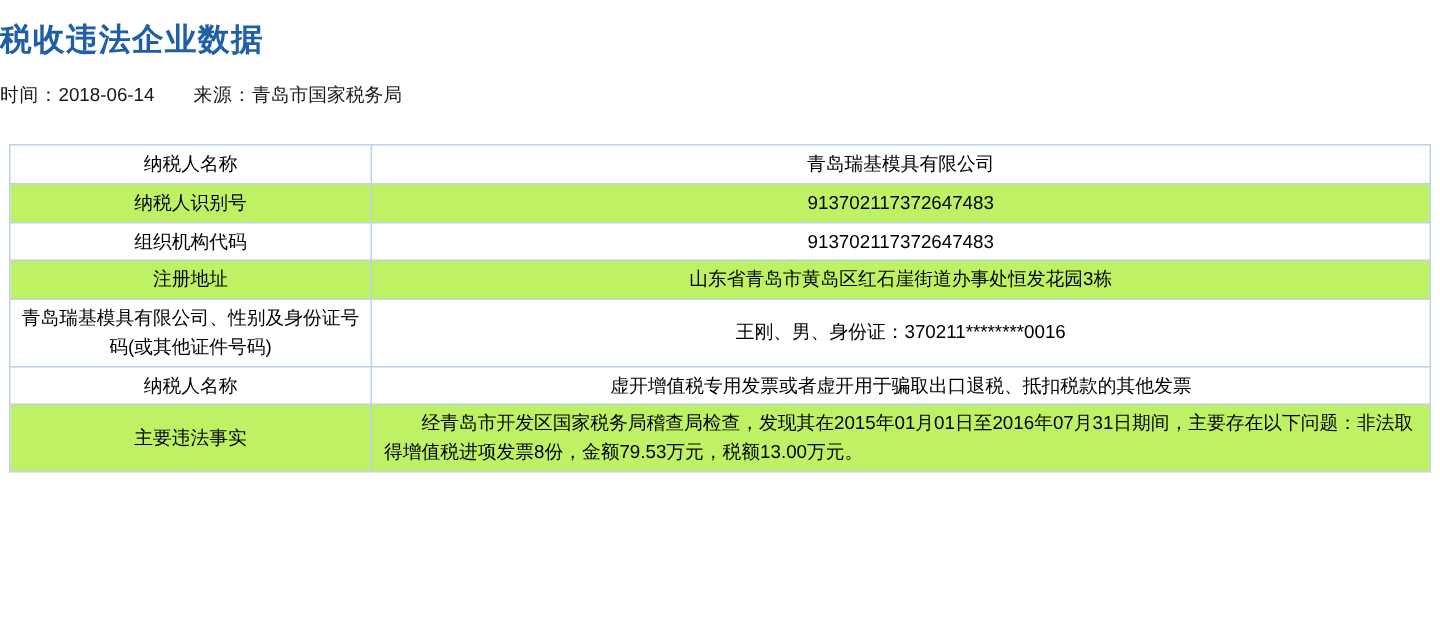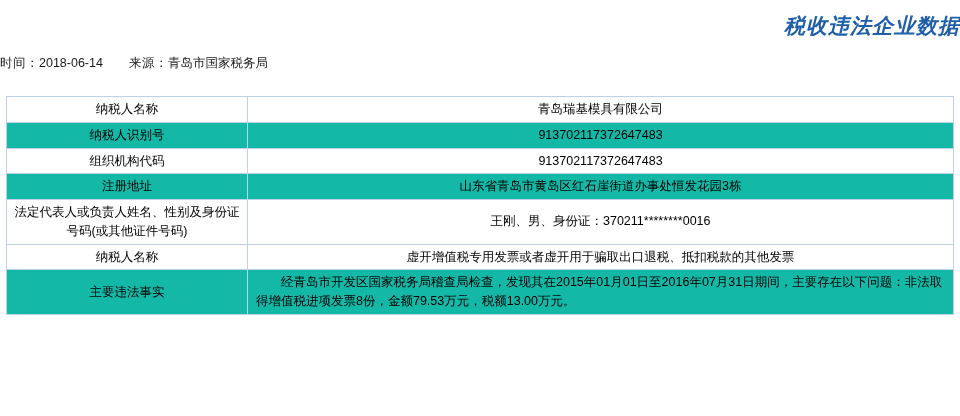--- a/index.html
+++ b/index.html
@@ -13,28 +13,27 @@
     font-family: "Liberation Sans", sans-serif;
     color: #000000;
     overflow: hidden;
   }
   .page {
     width: 960px;
     box-sizing: border-box;
     padding: 0;
   }
   .doc-title {
-    text-align: right;
+    text-align: left;
     color: #1f5fa8;
     font-size: 21px;
     font-weight: bold;
     letter-spacing: 1px;
     padding-top: 12px;
     padding-bottom: 2px;
-    font-style: italic;
   }
   .meta-line {
     font-size: 12.5px;
     color: #1a1a1a;
     padding-top: 13px;
     padding-bottom: 10px;
   }
   .meta-line .meta-label {
     letter-spacing: 0.5px;
   }
@@ -65,21 +64,21 @@
   td.value {
     text-align: center;
     color: #000;
   }
   td.value.justify {
     text-align: left;
     text-indent: 2em;
     padding: 3px 8px;
   }
   tr.row-alt td {
-    background: #14b8a6;
+    background: #bef264;
   }
 </style>
 </head>
 <body>
 
 <div class="page">
 
   <div class="doc-title">税收违法企业数据</div>
 
   <div class="meta-line">
@@ -99,21 +98,21 @@
         </tr>
         <tr>
           <td class="label">组织机构代码</td>
           <td class="value">913702117372647483</td>
         </tr>
         <tr class="row-alt">
           <td class="label">注册地址</td>
           <td class="value">山东省青岛市黄岛区红石崖街道办事处恒发花园3栋</td>
         </tr>
         <tr>
-          <td class="label">法定代表人或负责人姓名、性别及身份证号码(或其他证件号码)</td>
+          <td class="label">青岛瑞基模具有限公司、性别及身份证号码(或其他证件号码)</td>
           <td class="value">王刚、男、身份证：370211********0016</td>
         </tr>
         <tr>
           <td class="label">纳税人名称</td>
           <td class="value">虚开增值税专用发票或者虚开用于骗取出口退税、抵扣税款的其他发票</td>
         </tr>
         <tr class="row-alt">
           <td class="label">主要违法事实</td>
           <td class="value justify">经青岛市开发区国家税务局稽查局检查，发现其在2015年01月01日至2016年07月31日期间，主要存在以下问题：非法取得增值税进项发票8份，金额79.53万元，税额13.00万元。</td>
         </tr>

